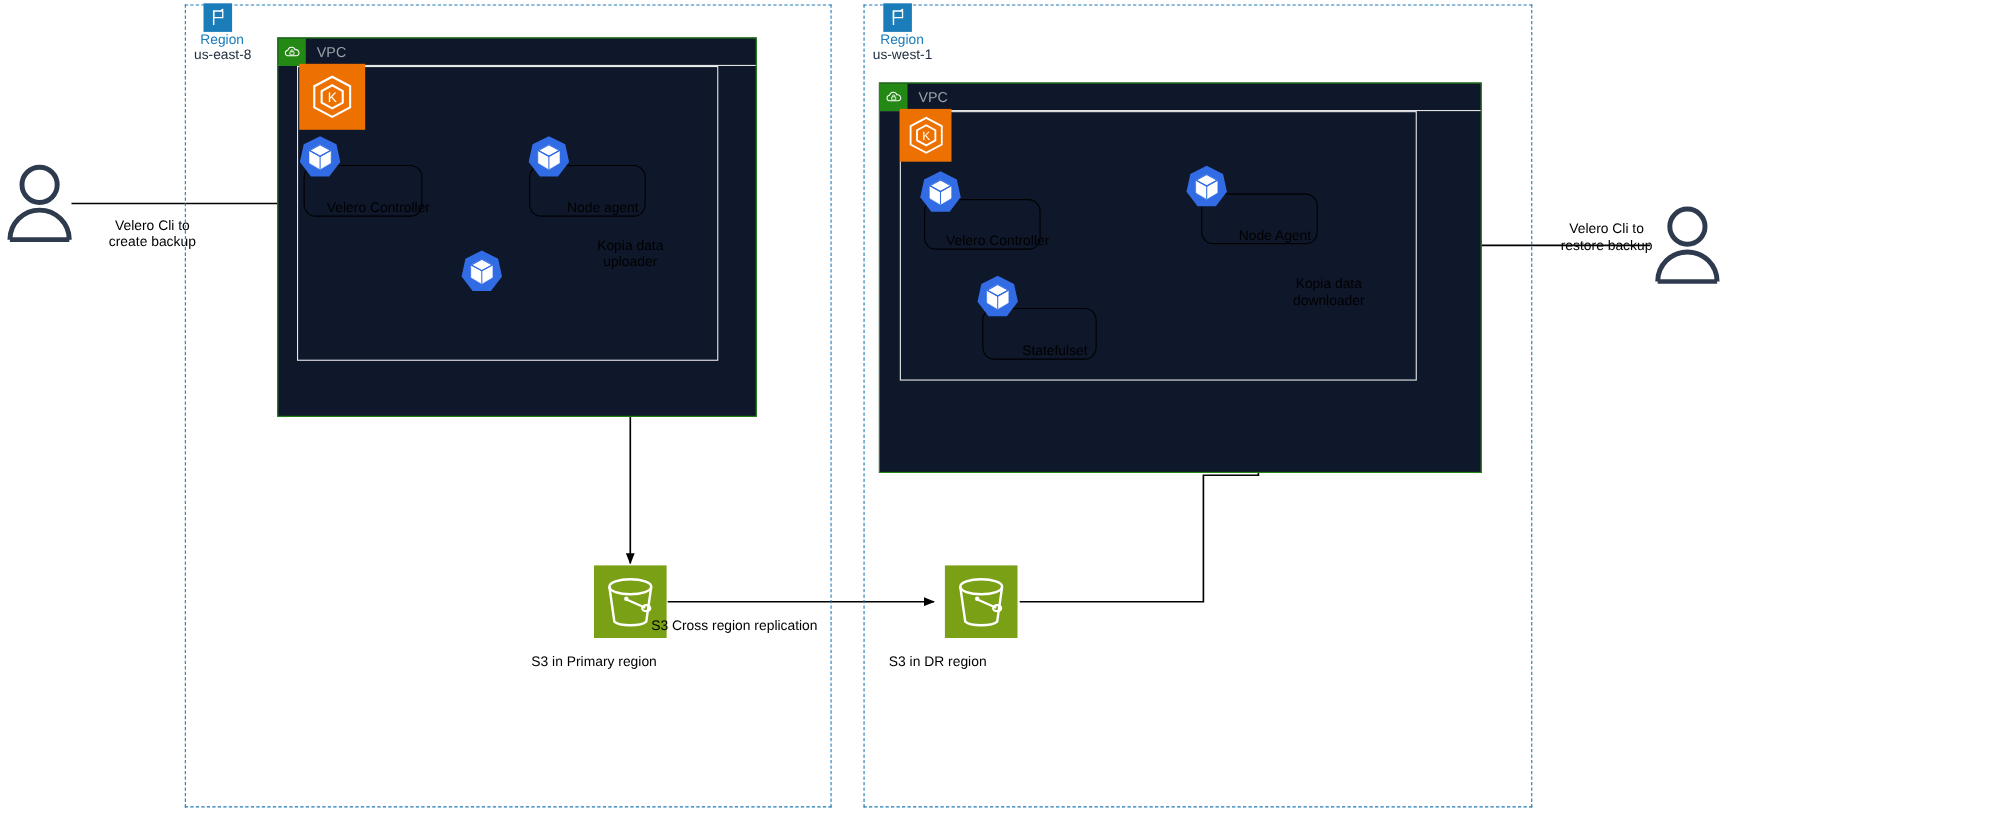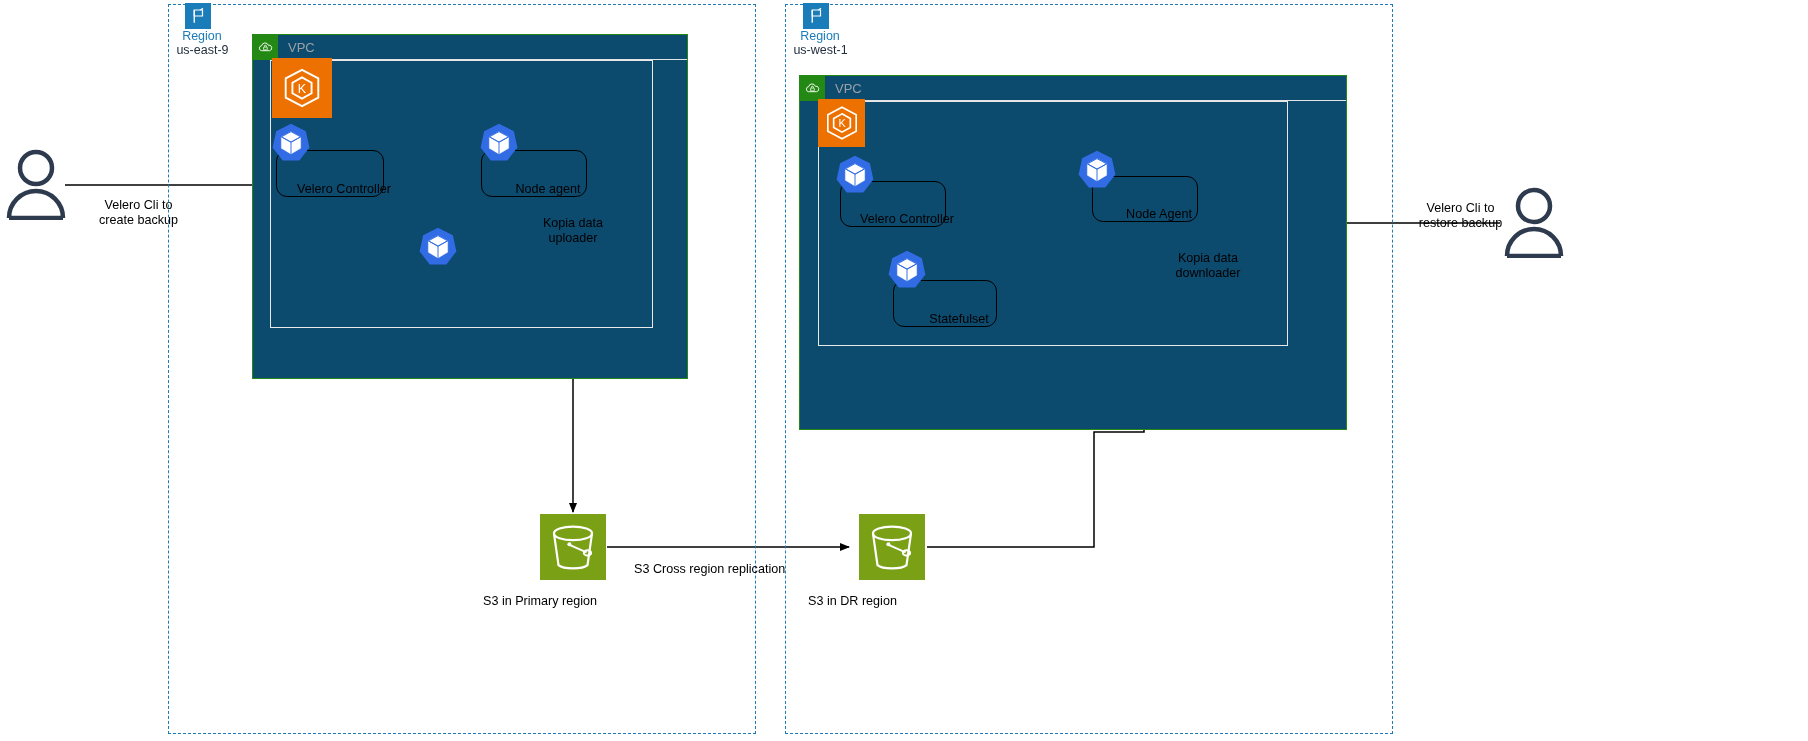--- a/index.html
+++ b/index.html
@@ -54,21 +54,21 @@
     color: #232f3e;
     font-size: 12.5px;
     margin-left: 9px;
     white-space: nowrap;
   }
 
   
   .vpc {
     position: absolute;
     border: 1.6px solid #248814;
-    background: #0c4a6e;
+    background: #0f172a;
   }
   .vpc-head {
     position: absolute;
     top: 0; left: 0;
     height: 25px;
     width: 100%;
     display: flex;
     align-items: center;
     border-bottom: 1px solid #e3e3e3;
   }
@@ -207,21 +207,21 @@
   <div class="region" style="left:168px; top:4px; width:588px; height:730px;">
     <div class="region-tab">
       <div class="region-icon">
         <svg viewBox="0 0 24 24" width="18" height="18">
           <path d="M7 4 L7 21" stroke="#ffffff" stroke-width="1.8" fill="none"></path>
           <path d="M7 4 L18 4 L18 12 L7 12 Z" stroke="#ffffff" stroke-width="1.6" fill="none"></path>
           <path d="M15.2 4 L18.6 1.6" stroke="#ffffff" stroke-width="1.5" fill="none"></path>
         </svg>
       </div>
       <span class="region-label">Region</span>
-      <span class="region-name">us-east-9</span>
+      <span class="region-name">us-east-8</span>
     </div>
 
     <div class="vpc" style="left:83px; top:29px; width:436px; height:345px;">
       <div class="vpc-head">
         <div class="vpc-icon">
           <svg viewBox="0 0 24 24" width="17" height="17">
             <path d="M6.2 16.5 a3.6 3.6 0 0 1 0.4 -7.1 a4.9 4.9 0 0 1 9.4 -0.6 a3.9 3.9 0 0 1 1.8 7.7 Z" fill="none" stroke="#ffffff" stroke-width="1.3"></path>
             <rect x="9.3" y="11.4" width="5.2" height="4" rx="0.6" fill="none" stroke="#ffffff" stroke-width="1.1"></rect>
             <path d="M10.5 11.4 v-1.2 a1.4 1.4 0 0 1 2.8 0 v1.2" fill="none" stroke="#ffffff" stroke-width="1.1"></path>
           </svg>
@@ -367,21 +367,21 @@
     <svg viewBox="0 0 64 64" width="58" height="58">
       <ellipse cx="32" cy="17" rx="21" ry="7.5" fill="none" stroke="#ffffff" stroke-width="2.4"></ellipse>
       <path d="M11 17 L16 52 a17 5.5 0 0 0 32 0 L53 17" fill="none" stroke="#ffffff" stroke-width="2.4"></path>
       <circle cx="28" cy="29" r="2.2" fill="#ffffff"></circle>
       <path d="M28.8 30 L47 38" fill="none" stroke="#ffffff" stroke-width="2.2"></path>
       <ellipse cx="48" cy="38.5" rx="4" ry="3" fill="none" stroke="#ffffff" stroke-width="2.2"></ellipse>
     </svg>
   </div>
   <div class="s3-caption" style="left:483px; top:594px; width:180px;">S3 in Primary region</div>
 
-  <div class="edge-label" style="left:634px; top:562px; width:200px; text-align:left;">S3 Cross region replication</div>
+  <div class="edge-label" style="left:592px; top:562px; width:200px; text-align:left;">S3 Cross region replication</div>
 
   <div class="s3" style="left:859px; top:514px;">
     <svg viewBox="0 0 64 64" width="58" height="58">
       <ellipse cx="32" cy="17" rx="21" ry="7.5" fill="none" stroke="#ffffff" stroke-width="2.4"></ellipse>
       <path d="M11 17 L16 52 a17 5.5 0 0 0 32 0 L53 17" fill="none" stroke="#ffffff" stroke-width="2.4"></path>
       <circle cx="28" cy="29" r="2.2" fill="#ffffff"></circle>
       <path d="M28.8 30 L47 38" fill="none" stroke="#ffffff" stroke-width="2.2"></path>
       <ellipse cx="48" cy="38.5" rx="4" ry="3" fill="none" stroke="#ffffff" stroke-width="2.2"></ellipse>
     </svg>
   </div>

